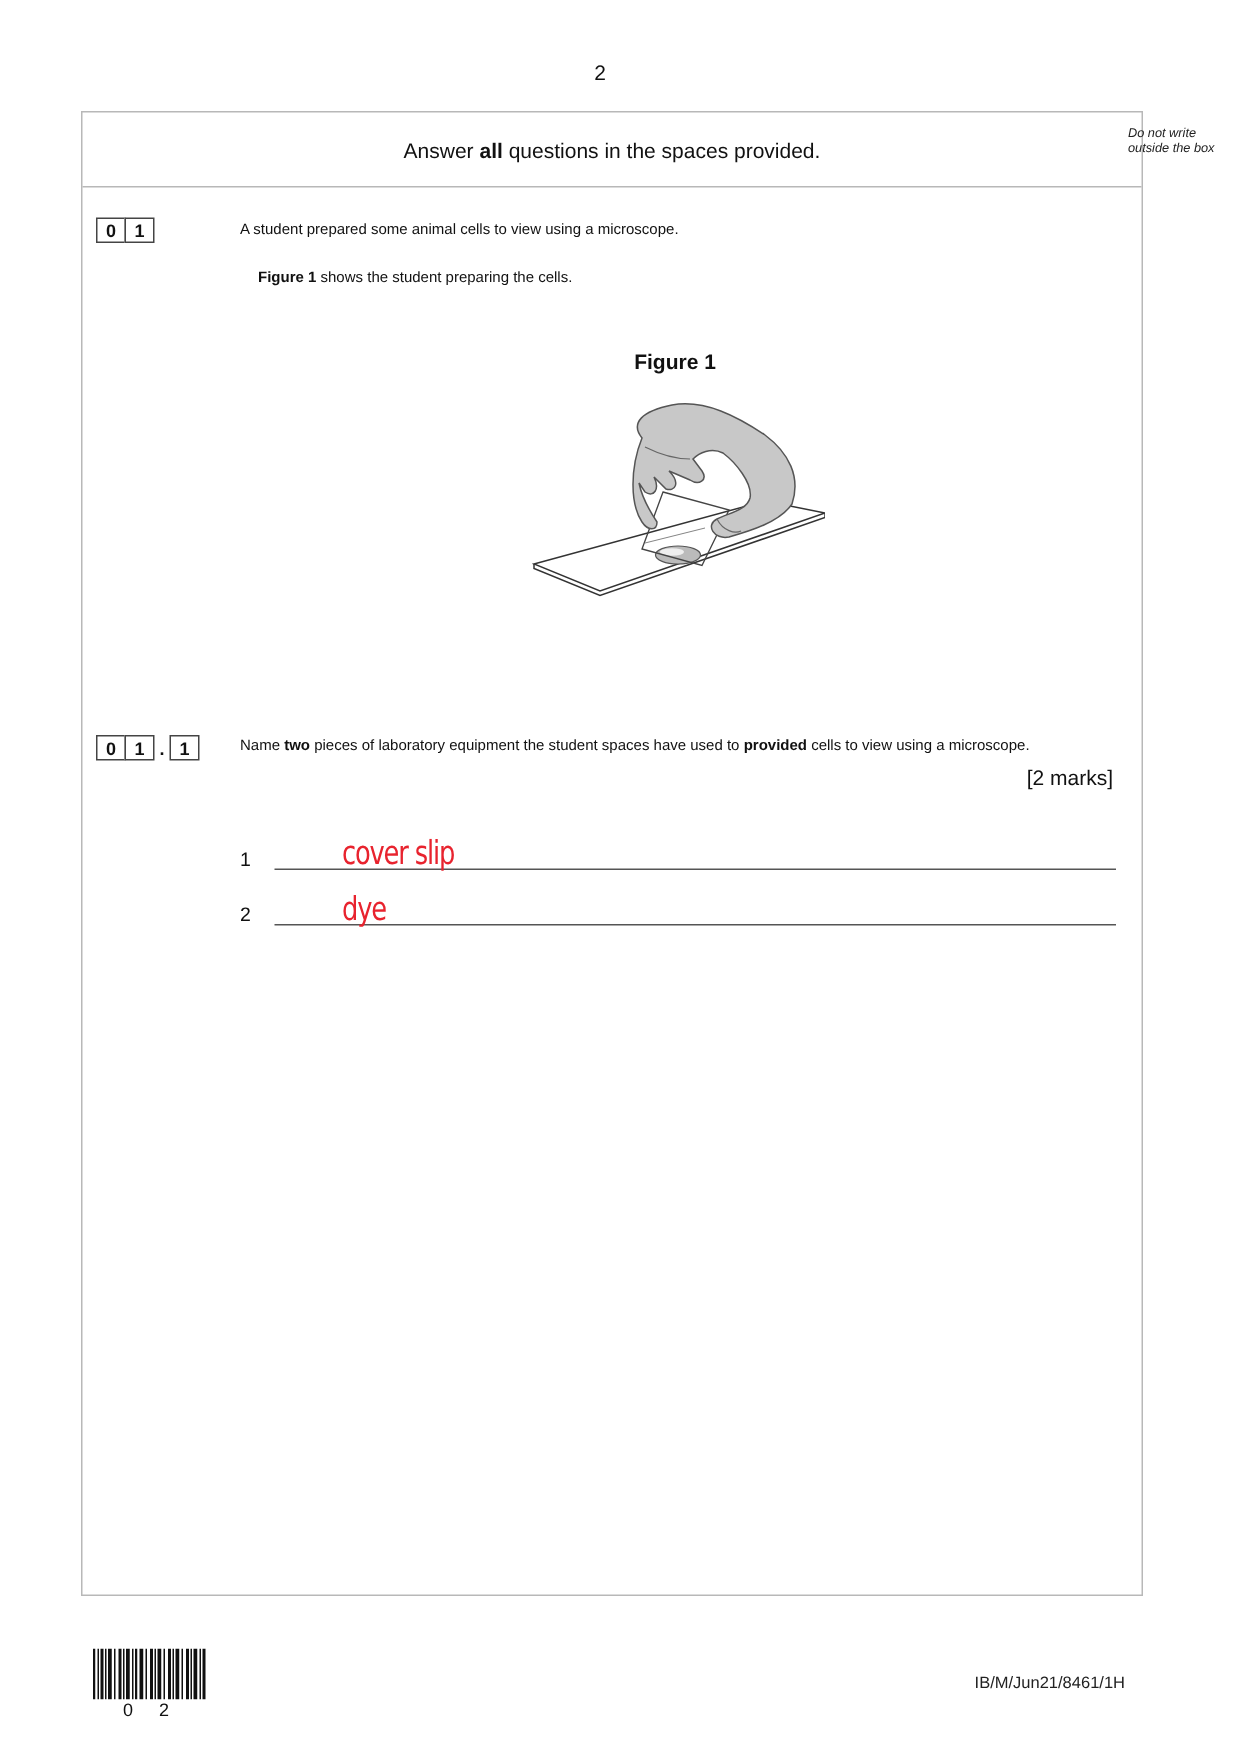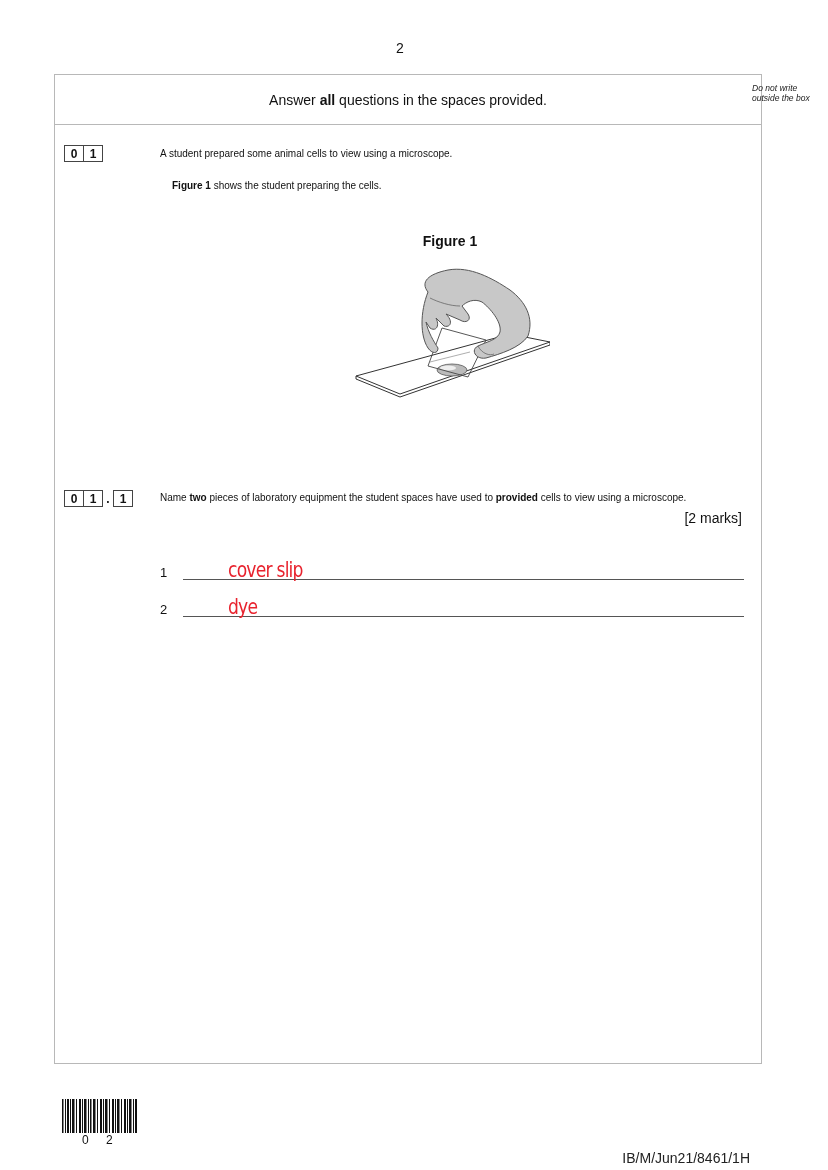--- a/index.html
+++ b/index.html
@@ -42,21 +42,21 @@
   }
   .answer-line .ln-num { position: absolute; left: 0; bottom: 0; font-size: 13px; }
   .answer-line .rule { position: absolute; left: 23px; right: 0; bottom: 0; border-bottom: 1px solid #555; }
   .answer-line .handwriting {
     position: absolute; left: 68px; bottom: -2px; color: #e8232e;
     font-family: "DejaVu Sans", sans-serif; font-size: 22px; letter-spacing: -1px;
     transform: scaleX(0.78); transform-origin: left bottom; font-weight: normal;
   }
   .barcode { position: absolute; left: 62px; top: 1099px; width: 76px; height: 34px; }
   .barcode-num { position: absolute; left: 82px; top: 1133px; font-size: 12px; letter-spacing: 7px; text-align: center; }
-  .paper-ref { position: absolute; right: 78px; top: 1150px; font-size: 14px; color: #222; }
+  .paper-ref { position: absolute; right: 78px; top: 1116px; font-size: 11px; color: #222; }
 </style>
 </head>
 <body>
 
 <div class="page-number">2</div>
 
 <div class="answer-box">
   <div class="box-header">
     <span><span>Answer </span><b>all</b><span> questions in the spaces provided.</span></span>
   </div>

